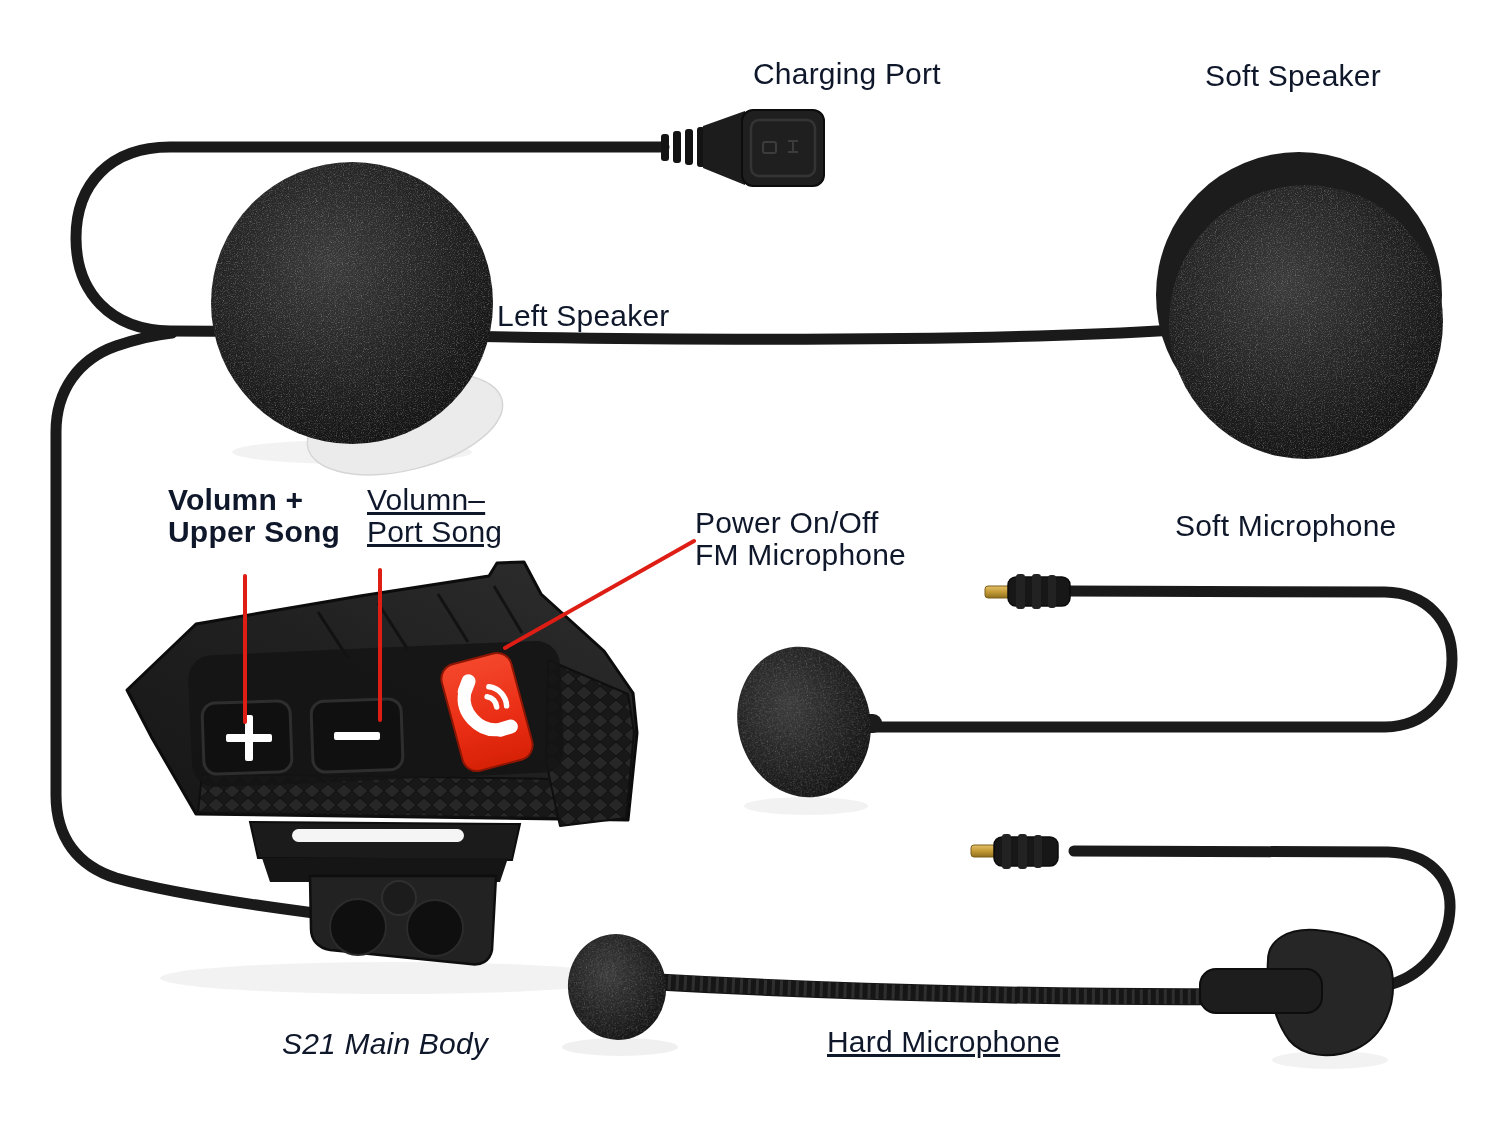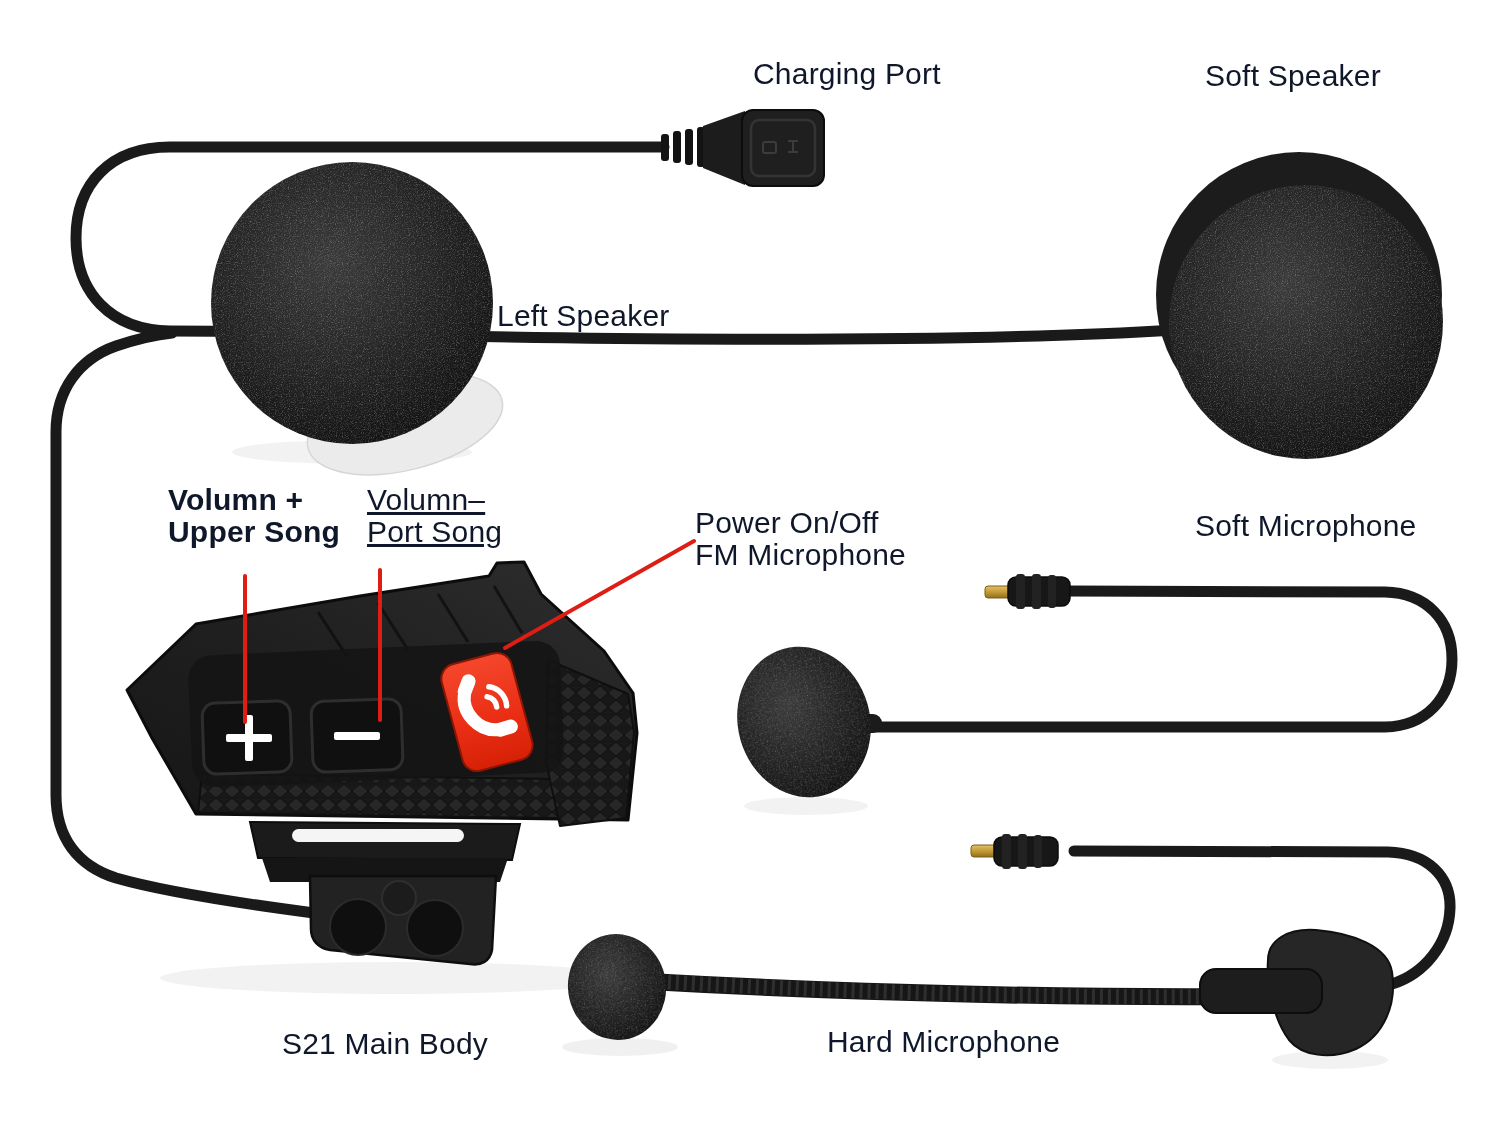--- a/index.html
+++ b/index.html
@@ -198,19 +198,19 @@
 <div class="label" style="left:367px;top:484px;text-decoration:underline;">
   <div>Volumn–</div>
   <div>Port Song</div>
 </div>
 
 <div class="label" style="left:695px;top:478px;margin-top:29px;">
   <div>Power On/Off</div>
   <div>FM Microphone</div>
 </div>
 
-<div class="label" style="left:1175px;top:510px;margin-left:20px;">Soft Microphone</div>
-
-<div class="label" style="left:827px;top:1026px;">Hard Microphone</div>
-
-<div class="label" style="left:282px;top:1028px;">S21 Main Body</div>
+<div class="label" style="left:1175px;top:510px;">Soft Microphone</div>
+
+<div class="label" style="left:827px;top:1026px;text-decoration:underline;">Hard Microphone</div>
+
+<div class="label" style="left:282px;top:1028px;font-style:italic;">S21 Main Body</div>
 
 </div>
 
 </body></html>

